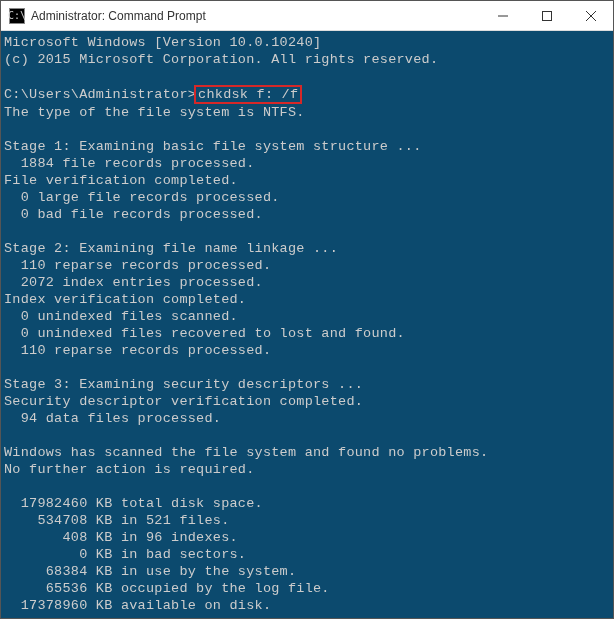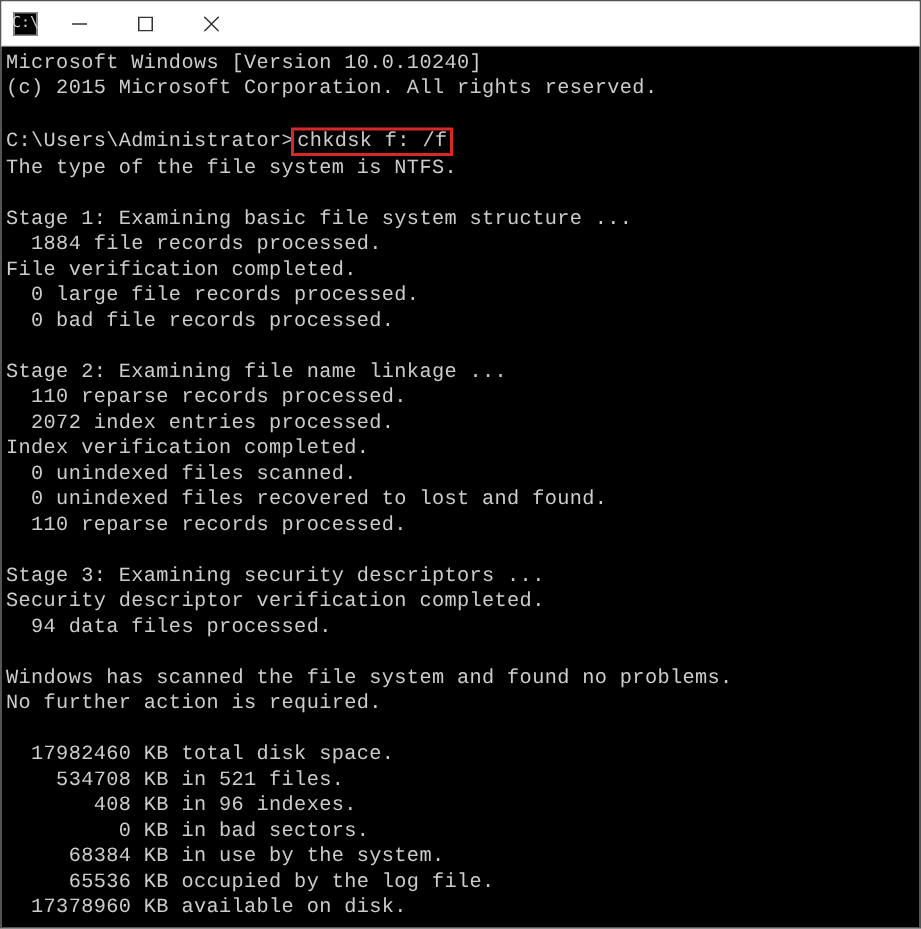--- a/index.html
+++ b/index.html
@@ -57,21 +57,21 @@
       height: 100%;
       display: flex;
       align-items: center;
       justify-content: center;
       font-size: 12px;
       color: #333;
       cursor: pointer;
     }
     .terminal {
       flex: 1;
-      background: #000000;
+      background: #0c4a6e;
       color: #ccc;
       font-family: "Consolas", "Courier New", monospace;
       font-size: 13.5px;
       line-height: 17px;
       padding: 3px 0 0 3px;
       white-space: pre;
       overflow: hidden;
       letter-spacing: 0.25px;
     }
     .hl {
@@ -81,20 +81,21 @@
       display: inline-block;
       line-height: 15px;
     }
   </style>
 </head>
 <body>
 
 <div class="window">
   <div class="titlebar">
     <span class="titlebar-icon">C:\</span>
+    <span class="titlebar-text">Administrator: Command Prompt</span>
     <div class="titlebar-buttons">
       <div class="titlebar-btn">
         <svg width="10" height="10" viewBox="0 0 10 10">
             <line x1="0" y1="5" x2="10" y2="5" stroke="#333" stroke-width="1"></line>
           </svg>
       </div>
       <div class="titlebar-btn">
         <svg width="10" height="10" viewBox="0 0 10 10">
             <rect x="0.5" y="0.5" width="9" height="9" fill="none" stroke="#333" stroke-width="1"></rect>
           </svg>

